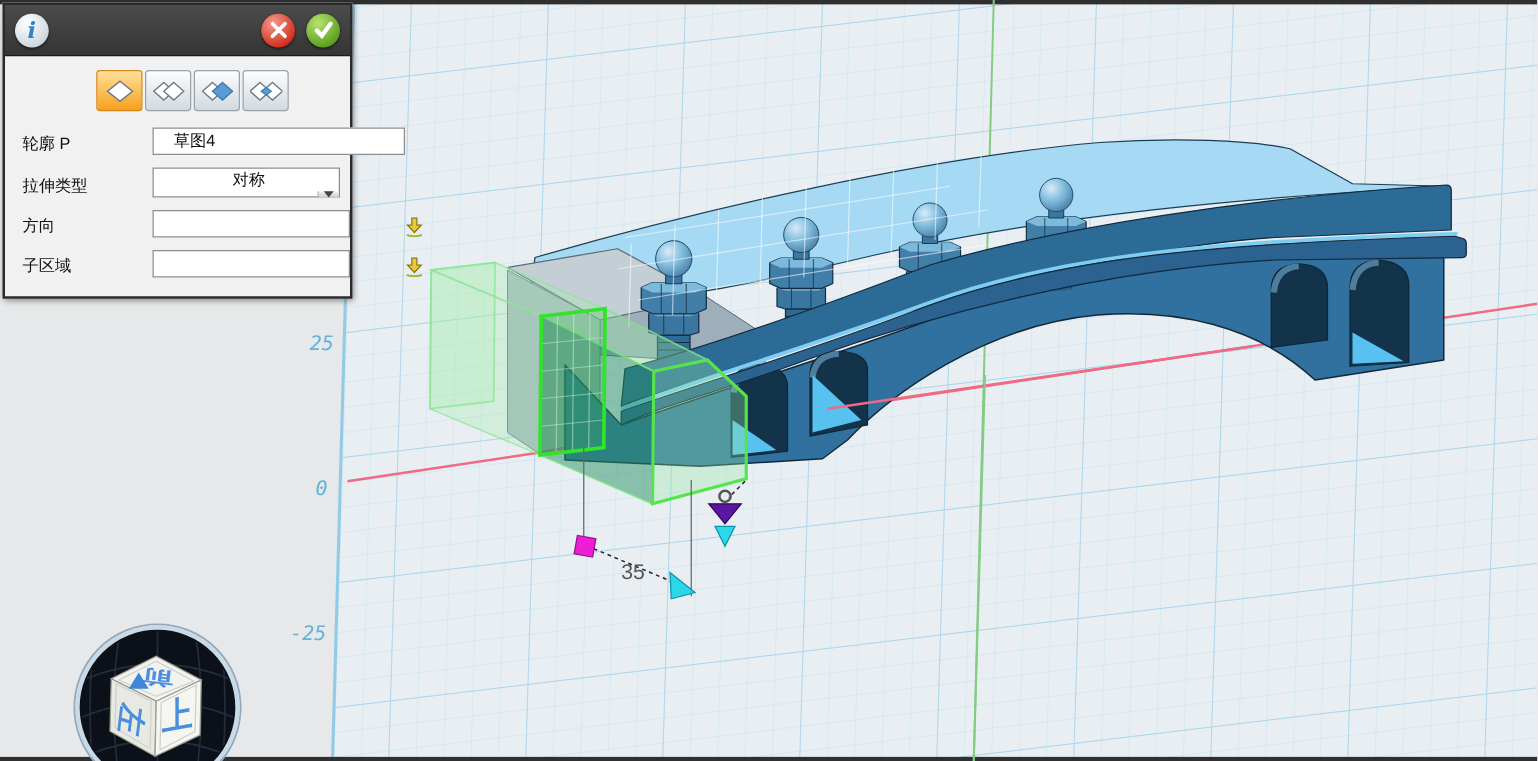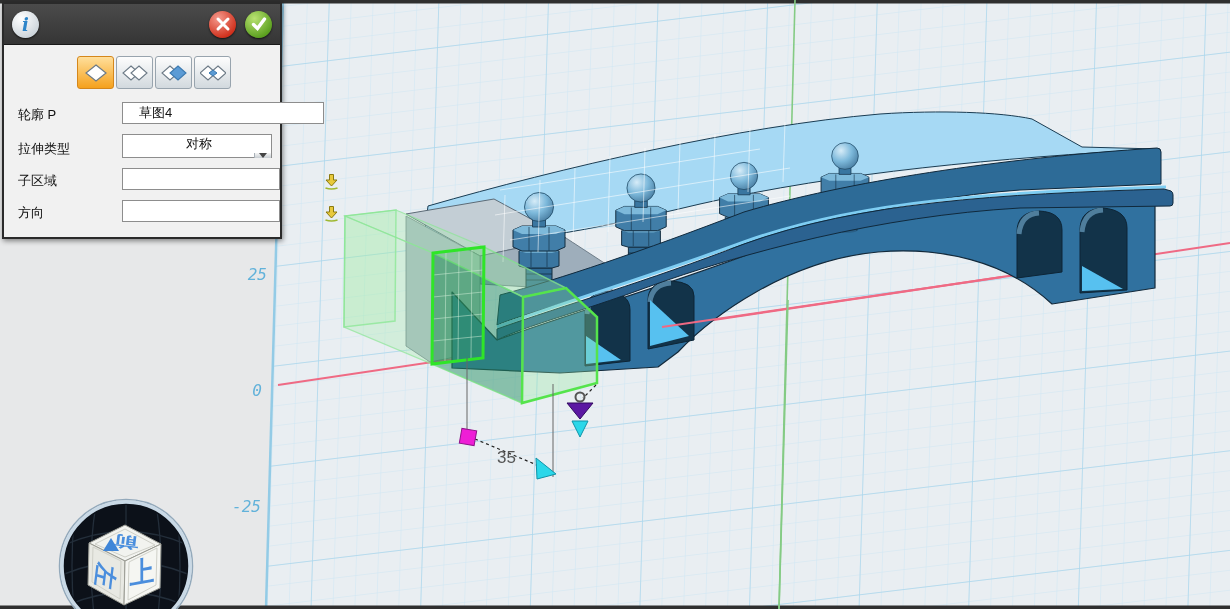--- a/index.html
+++ b/index.html
@@ -265,36 +265,36 @@
       <span class="field-label">拉伸类型</span>
       <div class="combo">
         <span>对称</span>
         <span class="combo-arrow">
               <i></i>
             </span>
       </div>
     </div>
 
     <div class="field-row">
+      <span class="field-label">方向</span>
+      <input class="txt txt-short" type="text" value="" style="">
+      <span class="pick-btn">
+        <svg width="17" height="17" viewBox="0 0 17 17">
+          <polygon points="6.5,1.5 10.5,1.5 10.5,7 14,7 8.5,13 3,7 6.5,7" fill="#e8c93c" stroke="#8a7a10" stroke-width="1"></polygon>
+          <path d="M2.5,15 Q8.5,17 14.5,15" fill="none" stroke="#9fb832" stroke-width="1.6"></path>
+        </svg>
+      </span>
+    </div>
+
+    <div class="field-row">
       <span class="field-label">子区域</span>
       <input class="txt txt-short" type="text" value="" style="">
       <span class="pick-btn">
         <svg width="17" height="17" viewBox="0 0 17 17">
           <polygon points="6.5,1.5 10.5,1.5 10.5,7 14,7 8.5,13 3,7 6.5,7" fill="#e8c93c" stroke="#8a7a10" stroke-width="1"></polygon>
           <path d="M2.5,15 Q8.5,17 14.5,15" fill="none" stroke="#9fb832" stroke-width="1.6"></path>
         </svg>
       </span>
     </div>
-
-    <div class="field-row">
-      <span class="field-label">方向</span>
-      <input class="txt txt-short" type="text" value="" style="">
-      <span class="pick-btn">
-        <svg width="17" height="17" viewBox="0 0 17 17">
-          <polygon points="6.5,1.5 10.5,1.5 10.5,7 14,7 8.5,13 3,7 6.5,7" fill="#e8c93c" stroke="#8a7a10" stroke-width="1"></polygon>
-          <path d="M2.5,15 Q8.5,17 14.5,15" fill="none" stroke="#9fb832" stroke-width="1.6"></path>
-        </svg>
-      </span>
-    </div>
   </div>
 </div>
 
 </div>
 
 </body></html>

